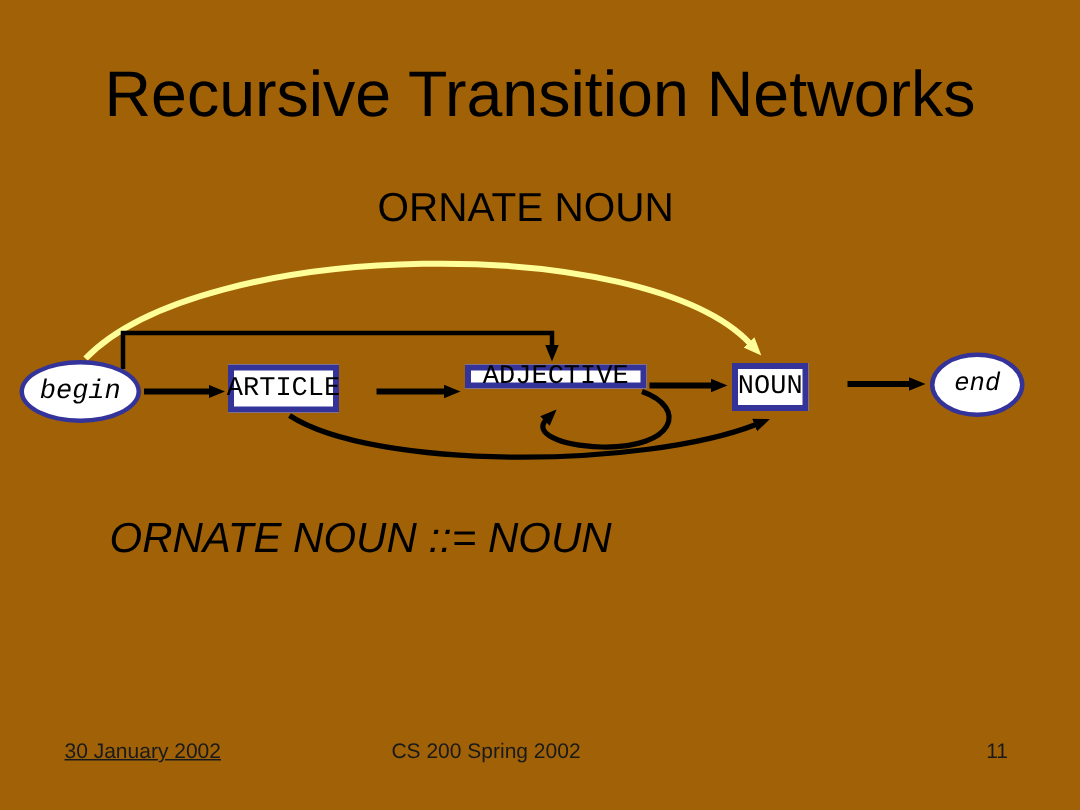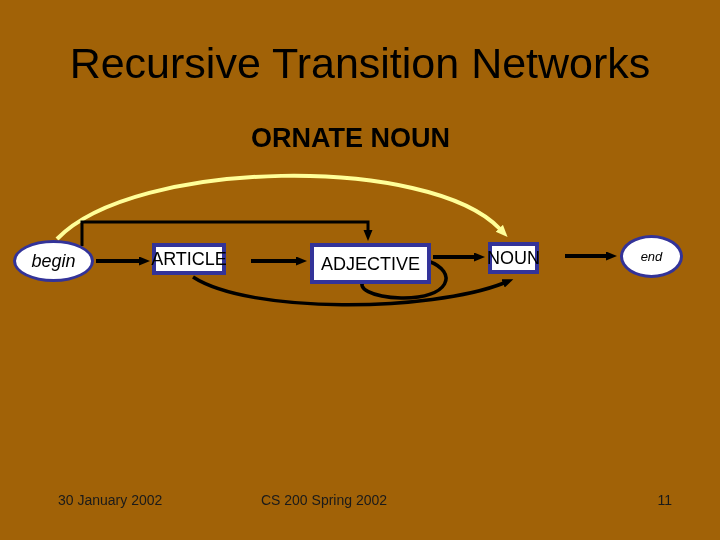--- a/index.html
+++ b/index.html
@@ -9,42 +9,43 @@
     background: #a16207; overflow: hidden;
     font-family: "Liberation Sans", sans-serif; color: #000000;
   }
   .title {
     position: absolute; top: 41px; left: 0; width: 720px;
     text-align: center; font-size: 43px; line-height: 1.05;
     color: #000000; white-space: nowrap;
   }
   .subtitle {
     position: absolute; top: 123px; left: 0; width: 701px;
-    text-align: center; font-size: 27px; white-space: nowrap; font-weight: bold;
+    text-align: center; font-size: 27px; white-space: nowrap;
   }
   .diagram-svg { position: absolute; left: 0; top: 0; width: 720px; height: 540px; }
   .node {
     position: absolute; display: flex; align-items: center; justify-content: center;
     background: #ffffff; border: 4px solid #333399; font-size: 18px; line-height: 1;
     white-space: nowrap;
+    font-family: Liberation Mono, monospace;
   }
   .node.ellipse { border-radius: 50%; border-width: 3px; font-style: italic; }
   #node-begin     { left: 13px;  top: 240px; width: 81px;  height: 42px; font-size: 18px; }
   #node-article   { left: 152px; top: 243px; width: 74px;  height: 32px; }
-  #node-adjective { left: 310px; top: 243px; width: 121px; height: 41px; text-align: right; }
+  #node-adjective { left: 310px; top: 243px; width: 121px; height: 16px; text-align: right; }
   #node-noun      { left: 488px; top: 242px; width: 51px;  height: 32px; }
-  #node-end       { left: 620px; top: 235px; width: 63px;  height: 43px; font-size: 13px; }
+  #node-end       { left: 620px; top: 235px; width: 63px;  height: 43px; font-size: 17px; }
   .rule {
     position: absolute; font-style: italic; font-size: 28px;
     white-space: nowrap; color: #000000;
   }
   #rule-1 { left: 73px; top: 343px; }
   #rule-2 { left: 50px; top: 388px; }
   .footer-text { position: absolute; top: 492px; font-size: 14px; color: #1a1a1a; }
-  #footer-date   { left: 58px; }
+  #footer-date   { left: 43px; text-decoration: underline; }
   #footer-course { left: 0; width: 648px; text-align: center; }
   #footer-page   { right: 48px; }
 </style>
 </head>
 <body>
 
 <div class="slide">
 
   <div class="title">Recursive Transition Networks</div>
   <div class="subtitle">ORNATE NOUN</div>
@@ -82,18 +83,19 @@
   <div class="node" id="node-adjective">
     <span>ADJECTIVE</span>
   </div>
   <div class="node" id="node-noun">
     <span>NOUN</span>
   </div>
   <div class="node ellipse" id="node-end">
     <span>end</span>
   </div>
 
+  <div class="rule" id="rule-1">ORNATE NOUN ::= NOUN</div>
 
   <div class="footer-text" id="footer-date">30 January 2002</div>
   <div class="footer-text" id="footer-course">CS 200 Spring 2002</div>
   <div class="footer-text" id="footer-page">11</div>
 
 </div>
 
 </body></html>

